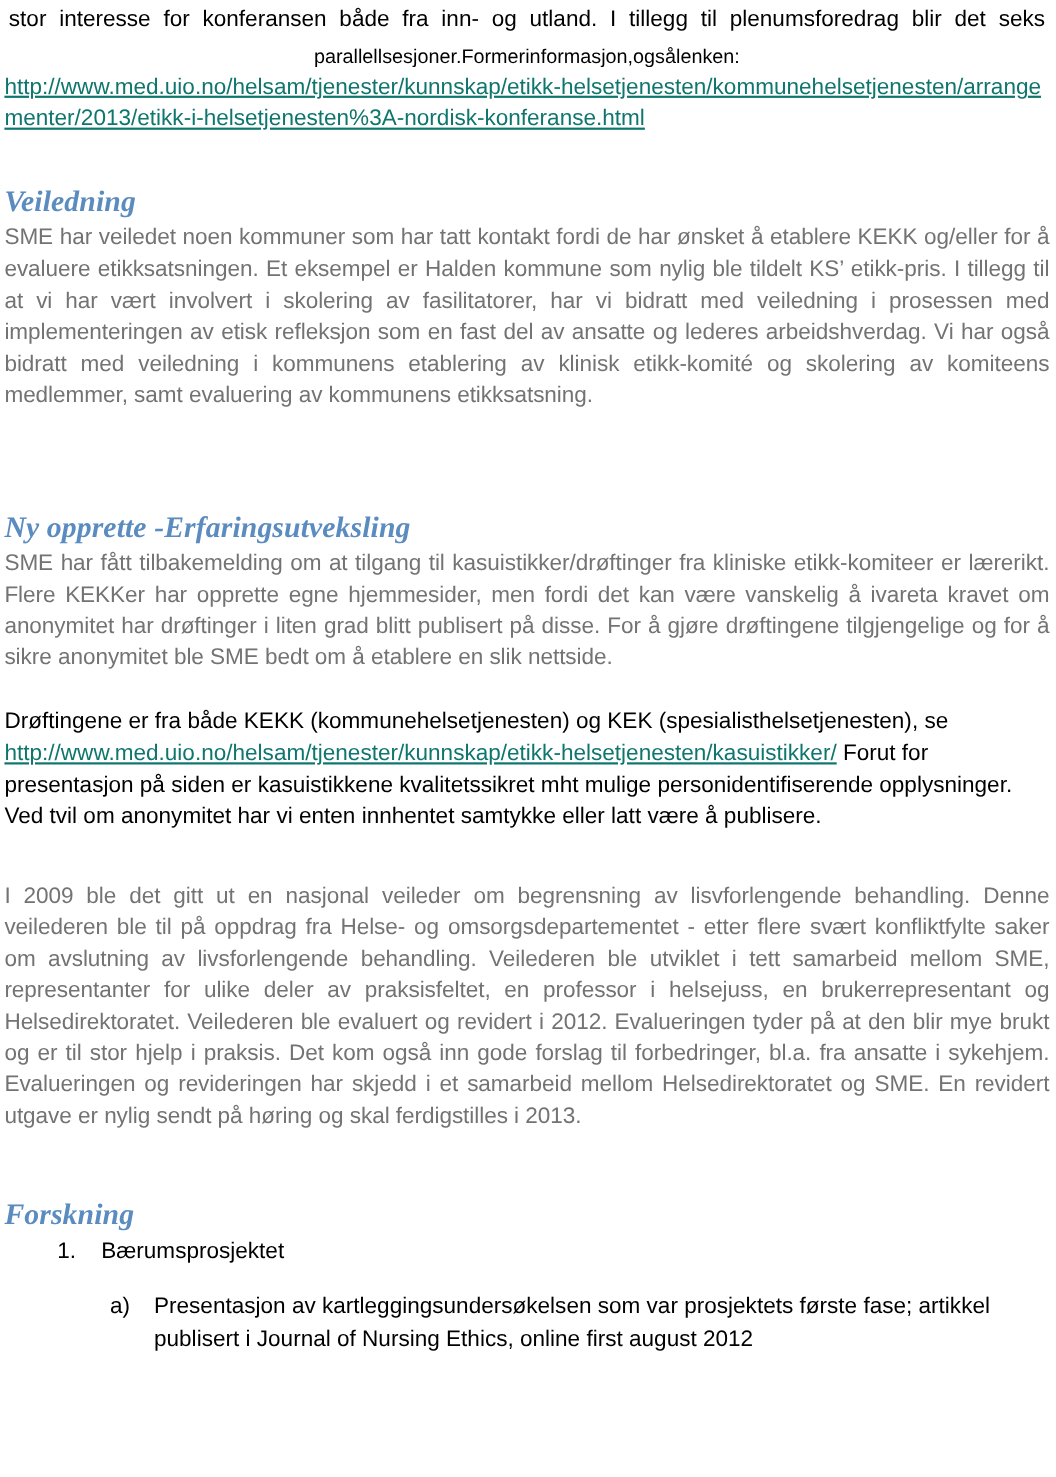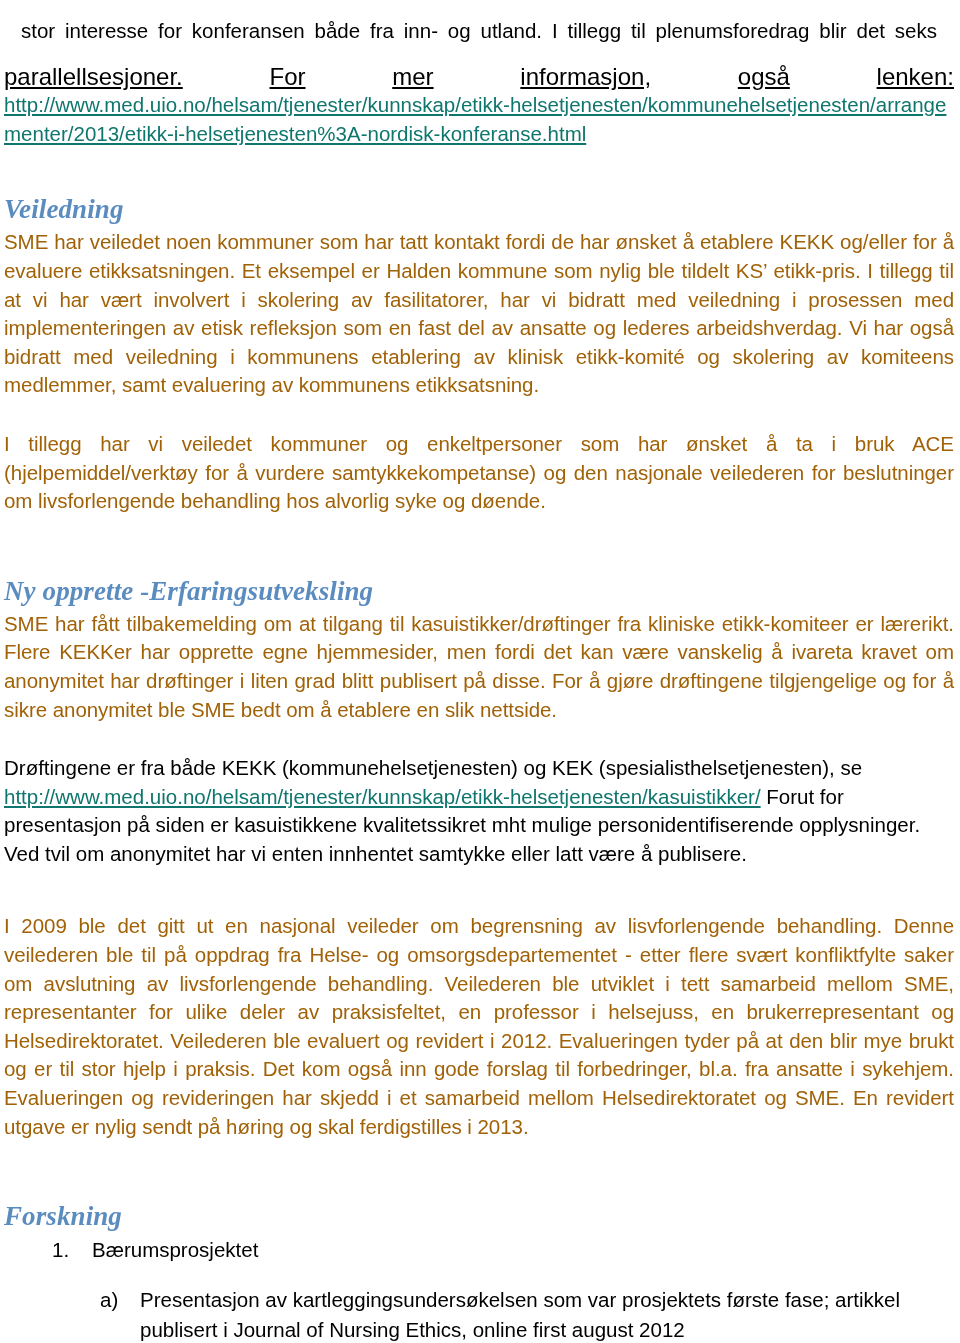--- a/index.html
+++ b/index.html
@@ -21,21 +21,21 @@
     box-sizing: border-box;
     padding: 0 6px 0 4px;
     position: relative;
   }
   p.body {
     font-size: 20.5px;
     line-height: 28.6px;
     text-align: justify;
     text-justify: inter-word;
     margin: 0;
-    color: #a16207;
+    color: #737373;
     letter-spacing: -0.05px;
   }
   .spacer-sm { height: 20px; }
   .spacer-md { height: 30px; }
   .spacer-lg { height: 44px; }
   .spacer-xl { height: 58px; }
 
   h2.heading {
     font-family: "Liberation Serif", serif;
     font-style: italic;
@@ -66,31 +66,30 @@
     text-align: left;
   }
   .urlblock .link { display: inline; }
 
   
   .lead-line1 {
     font-size: 20.5px;
     line-height: 28.6px;
     text-align: justify;
     text-align-last: justify;
-    margin: 17px;
+    margin: 4px;
     white-space: normal;
   }
   .lead-line2 {
-    font-size: 24px;
+    font-size: 18px;
     line-height: 28.6px;
     display: flex;
-    justify-content: space-between;
+    justify-content: center;
     margin: 0;
     width: 100%;
-    text-decoration: underline;
   }
   .num-item {
     font-size: 20.5px;
     line-height: 30px;
     display: flex;
     margin-left: 48px;
   }
   .num-item .marker {
     width: 40px;
     flex: 0 0 40px;
@@ -126,21 +125,20 @@
 
   <div class="urlblock">
     <a class="link" href="#">http://www.med.uio.no/helsam/tjenester/kunnskap/etikk-helsetjenesten/kommunehelsetjenesten/arrangementer/2013/etikk-i-helsetjenesten%3A-nordisk-konferanse.html</a>
   </div>
 
   <div class="spacer-lg"></div>
 
   <h2 class="heading">Veiledning</h2>
   <p class="body">SME har veiledet noen kommuner som har tatt kontakt fordi de har ønsket å etablere KEKK og/eller for å evaluere etikksatsningen. Et eksempel er Halden kommune som nylig ble tildelt KS’ etikk-pris. I tillegg til at vi har vært involvert i skolering av fasilitatorer, har vi bidratt med veiledning i prosessen med implementeringen av etisk refleksjon som en fast del av ansatte og lederes arbeidshverdag. Vi har også bidratt med veiledning i kommunens etablering av klinisk etikk-komité og skolering av komiteens medlemmer, samt evaluering av kommunens etikksatsning.</p>
   <div class="spacer-md"></div>
-  <p class="body">I tillegg har vi veiledet kommuner og enkeltpersoner som har ønsket å ta i bruk ACE (hjelpemiddel/verktøy for å vurdere samtykkekompetanse) og den nasjonale veilederen for beslutninger om livsforlengende behandling hos alvorlig syke og døende.</p>
 
   <div class="spacer-xl"></div>
 
   <h2 class="heading">Ny opprette -Erfaringsutveksling</h2>
   <p class="body">SME har fått tilbakemelding om at tilgang til kasuistikker/drøftinger fra kliniske etikk-komiteer er lærerikt. Flere KEKKer har opprette egne hjemmesider, men fordi det kan være vanskelig å ivareta kravet om anonymitet har drøftinger i liten grad blitt publisert på disse. For å gjøre drøftingene tilgjengelige og for å sikre anonymitet ble SME bedt om å etablere en slik nettside.</p>
 
   <div class="spacer-md"></div>
 
   <div class="urlblock">
     <span>Drøftingene er fra både KEKK (kommunehelsetjenesten) og KEK (spesialisthelsetjenesten), se</span><br>

